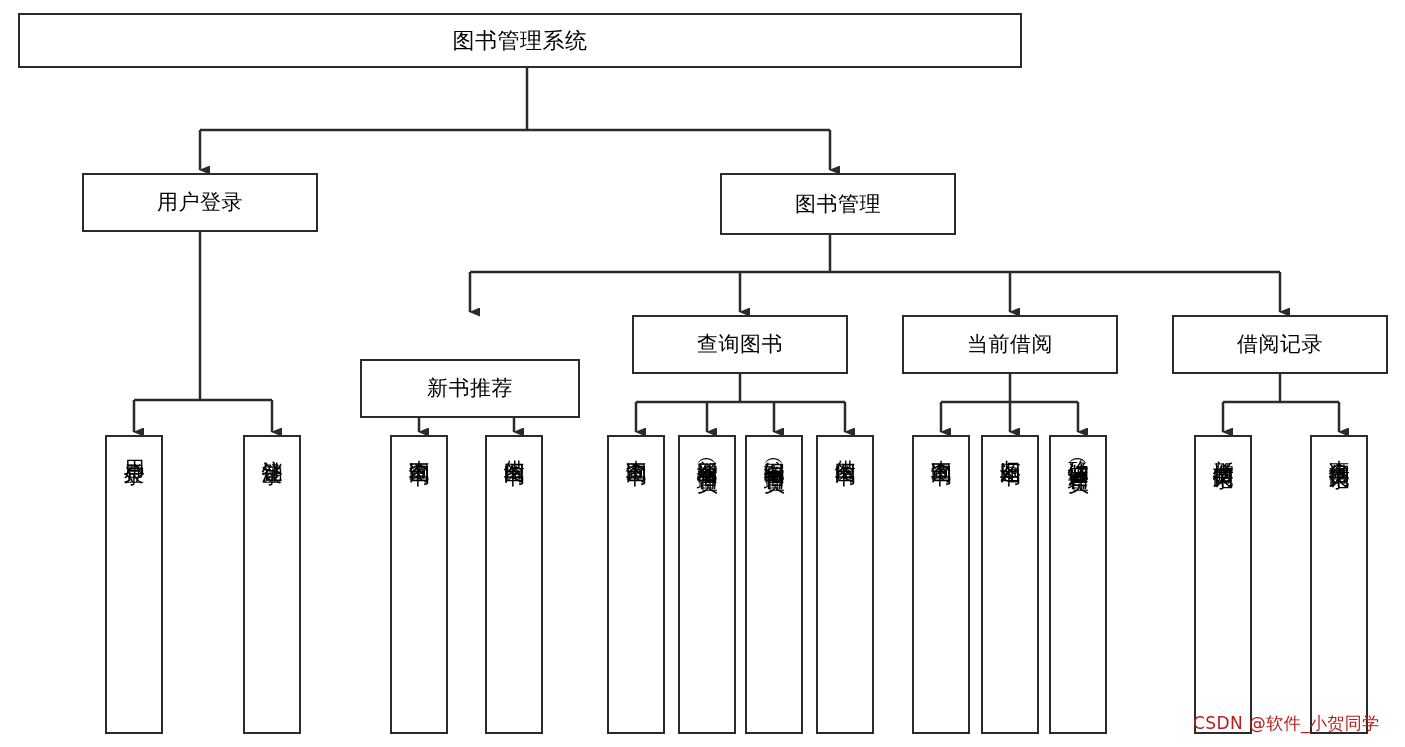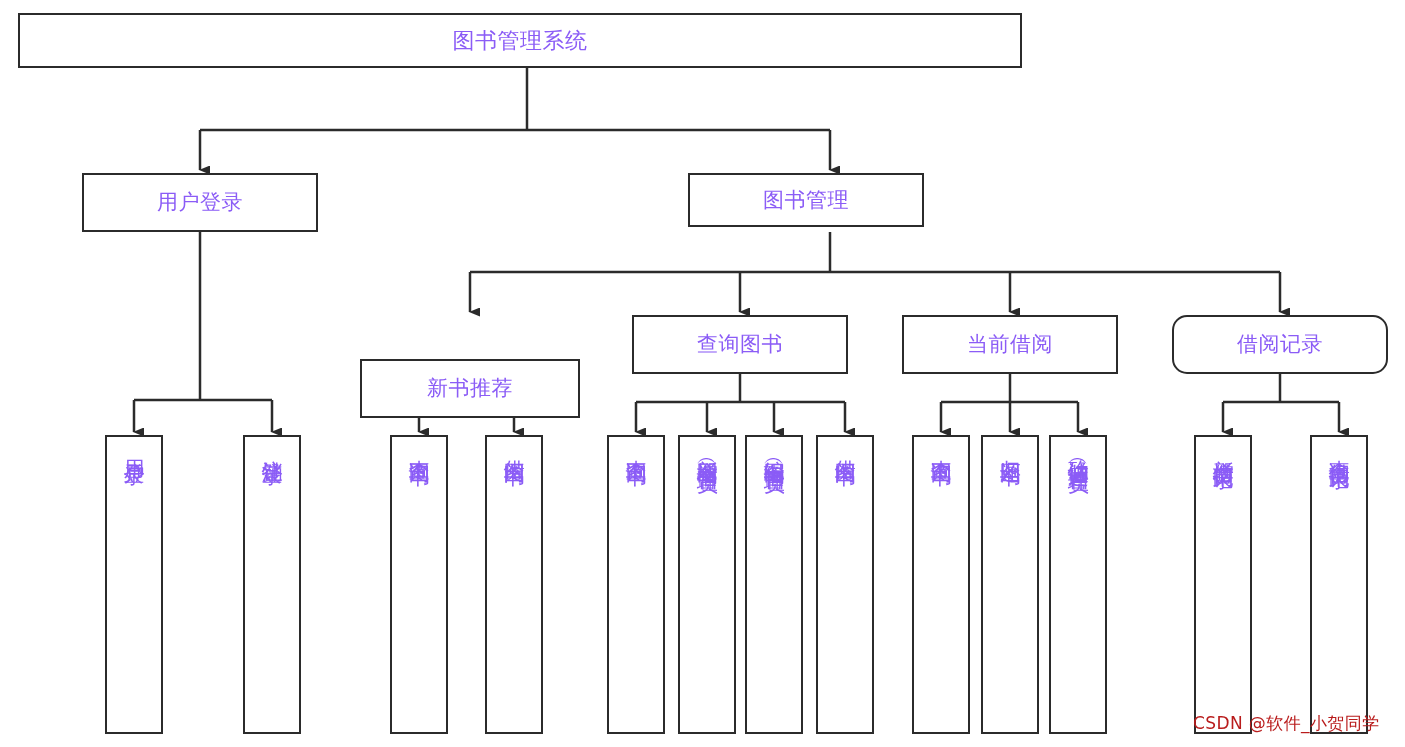--- a/index.html
+++ b/index.html
@@ -31,21 +31,21 @@
     box-sizing: border-box;
     background: #ffffff;
     border: 2px solid #2b2b2b;
     display: flex;
     align-items: center;
     justify-content: center;
     z-index: 2;
   }
   .node .node-label {
     font-size: 21px;
-    color: #8b5cf6;
+    color: #000000;
     line-height: 1.18;
     letter-spacing: 0.5px;
     white-space: nowrap;
     text-align: center;
   }
   .node.horizontal .node-label {
     writing-mode: horizontal-tb;
   }
   .node.vertical {
     align-items: flex-start;
@@ -130,34 +130,34 @@
     </g>
   </svg>
 
   <div class="node horizontal" id="root-node" style="left:18px; top:13px; width:1004px; height:55px;">
     <span class="node-label">图书管理系统</span>
   </div>
 
   <div class="node horizontal" style="left:82px; top:173px; width:236px; height:59px;">
     <span class="node-label">用户登录</span>
   </div>
-  <div class="node horizontal" style="left:688px; top:173px; width:236px; height:54px;">
+  <div class="node horizontal" style="left:720px; top:173px; width:236px; height:62px;">
     <span class="node-label">图书管理</span>
   </div>
 
   <div class="node horizontal" style="left:360px; top:315px; width:220px; height:59px;margin-top:44px;">
     <span class="node-label">新书推荐</span>
   </div>
   <div class="node horizontal" style="left:632px; top:315px; width:216px; height:59px;">
     <span class="node-label">查询图书</span>
   </div>
   <div class="node horizontal" style="left:902px; top:315px; width:216px; height:59px;">
     <span class="node-label">当前借阅</span>
   </div>
-  <div class="node horizontal" style="left:1172px; top:315px; width:216px; height:59px;border-radius:15px;">
+  <div class="node horizontal" style="left:1172px; top:315px; width:216px; height:59px;">
     <span class="node-label">借阅记录</span>
   </div>
 
   <div class="node vertical" style="left:105px; top:435px; width:58px; height:299px;">
     <span class="node-label">用户登录</span>
   </div>
   <div class="node vertical" style="left:243px; top:435px; width:58px; height:299px;">
     <span class="node-label">注销登录</span>
   </div>
 

